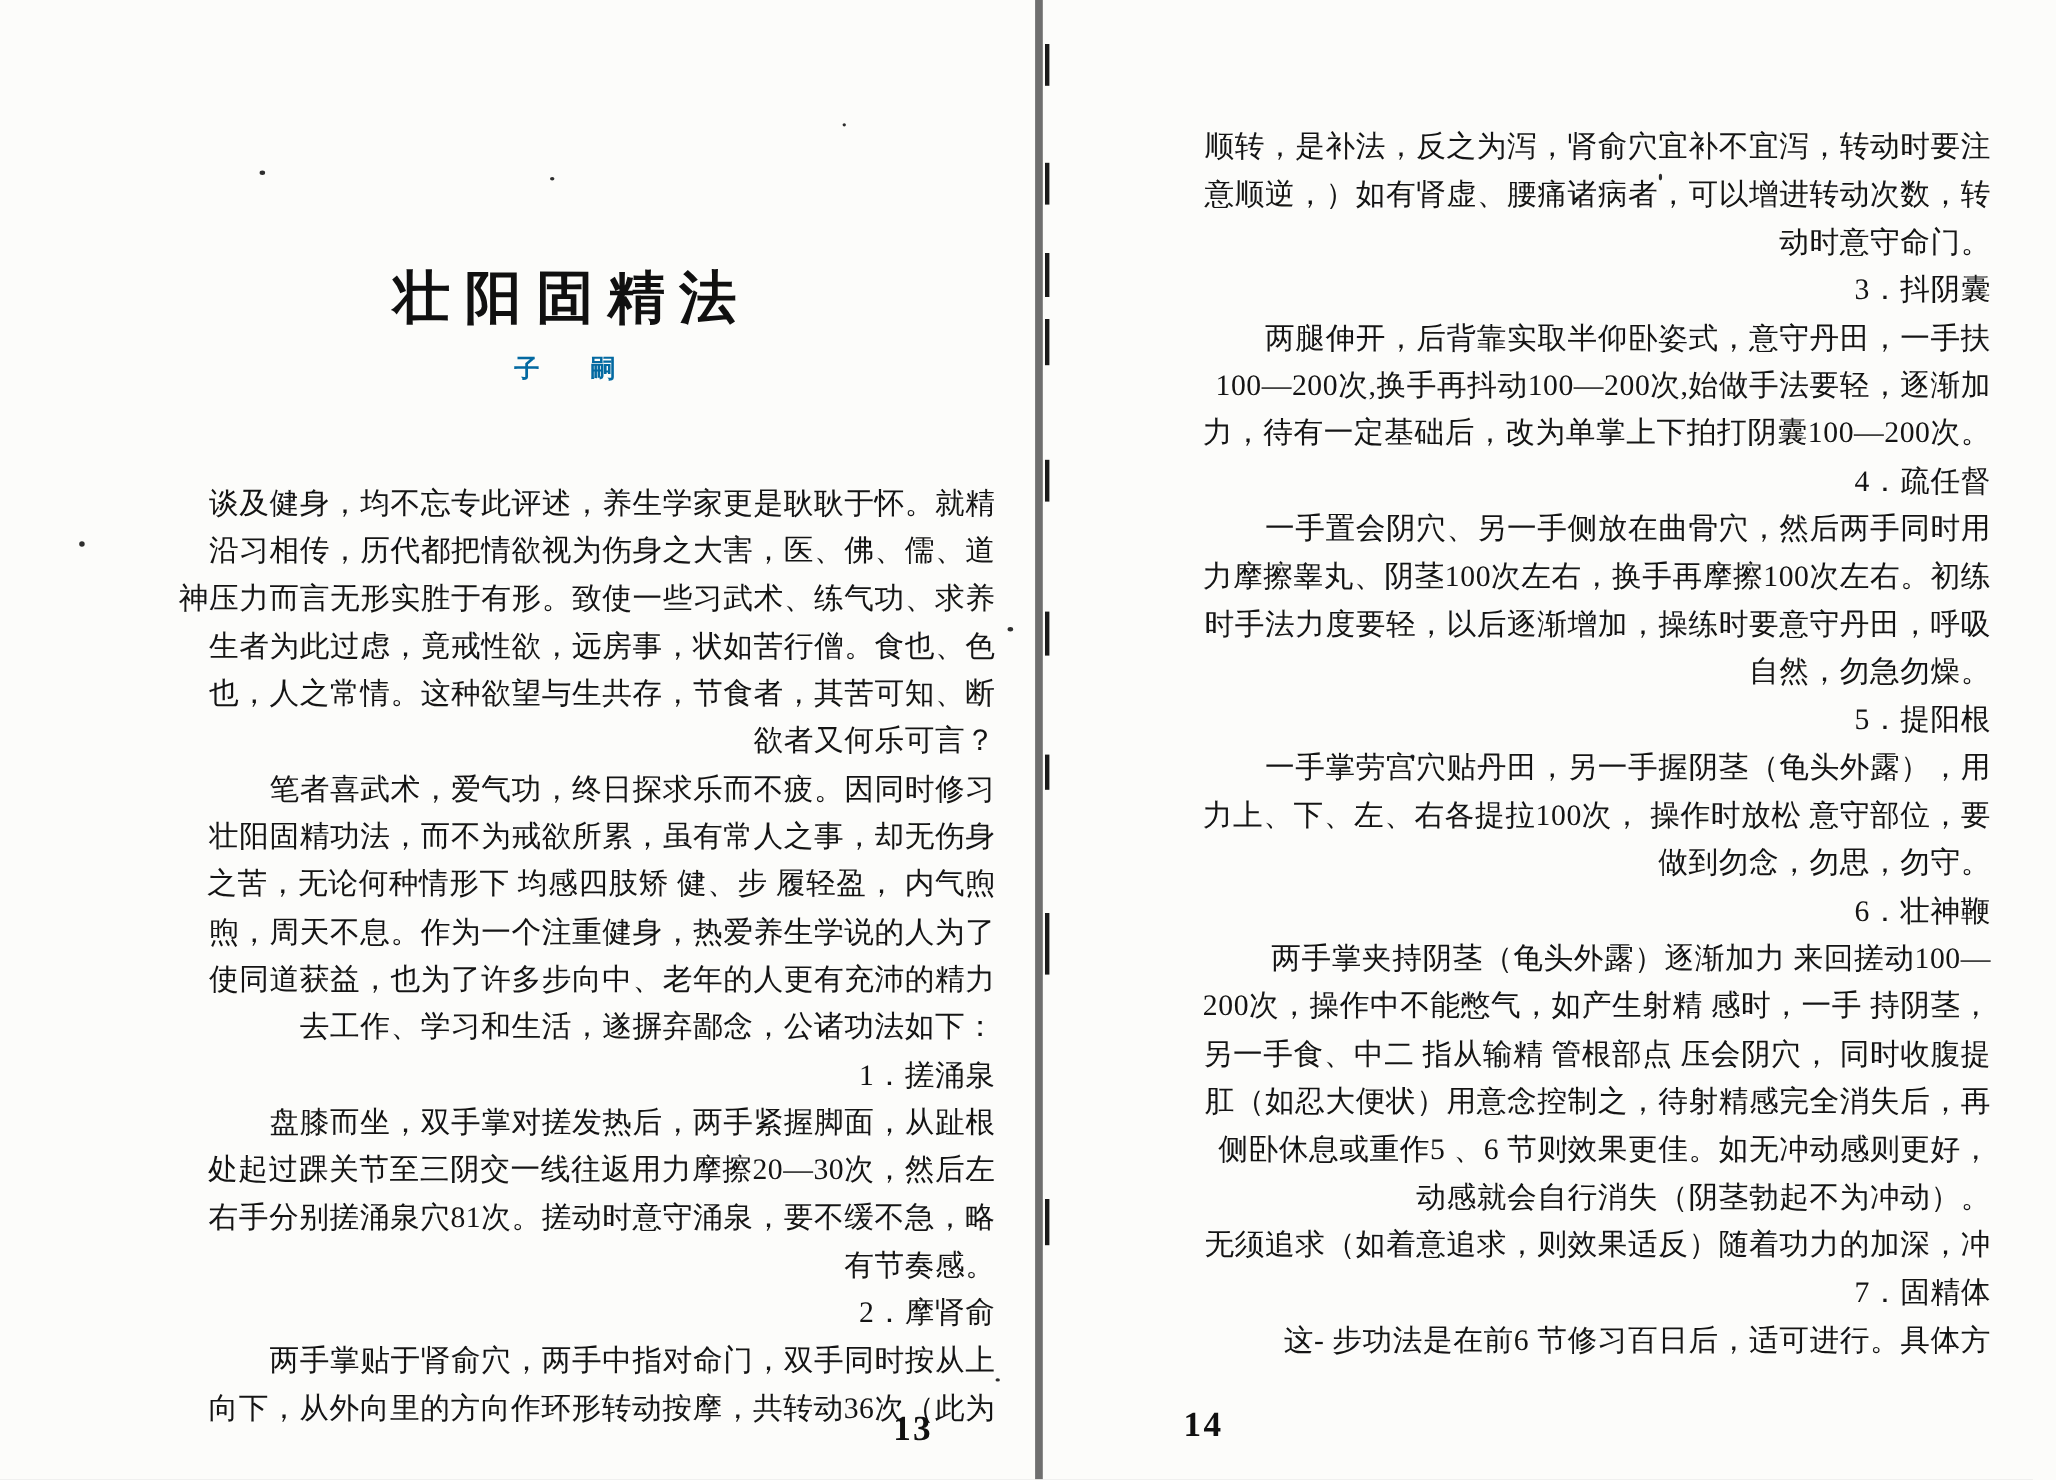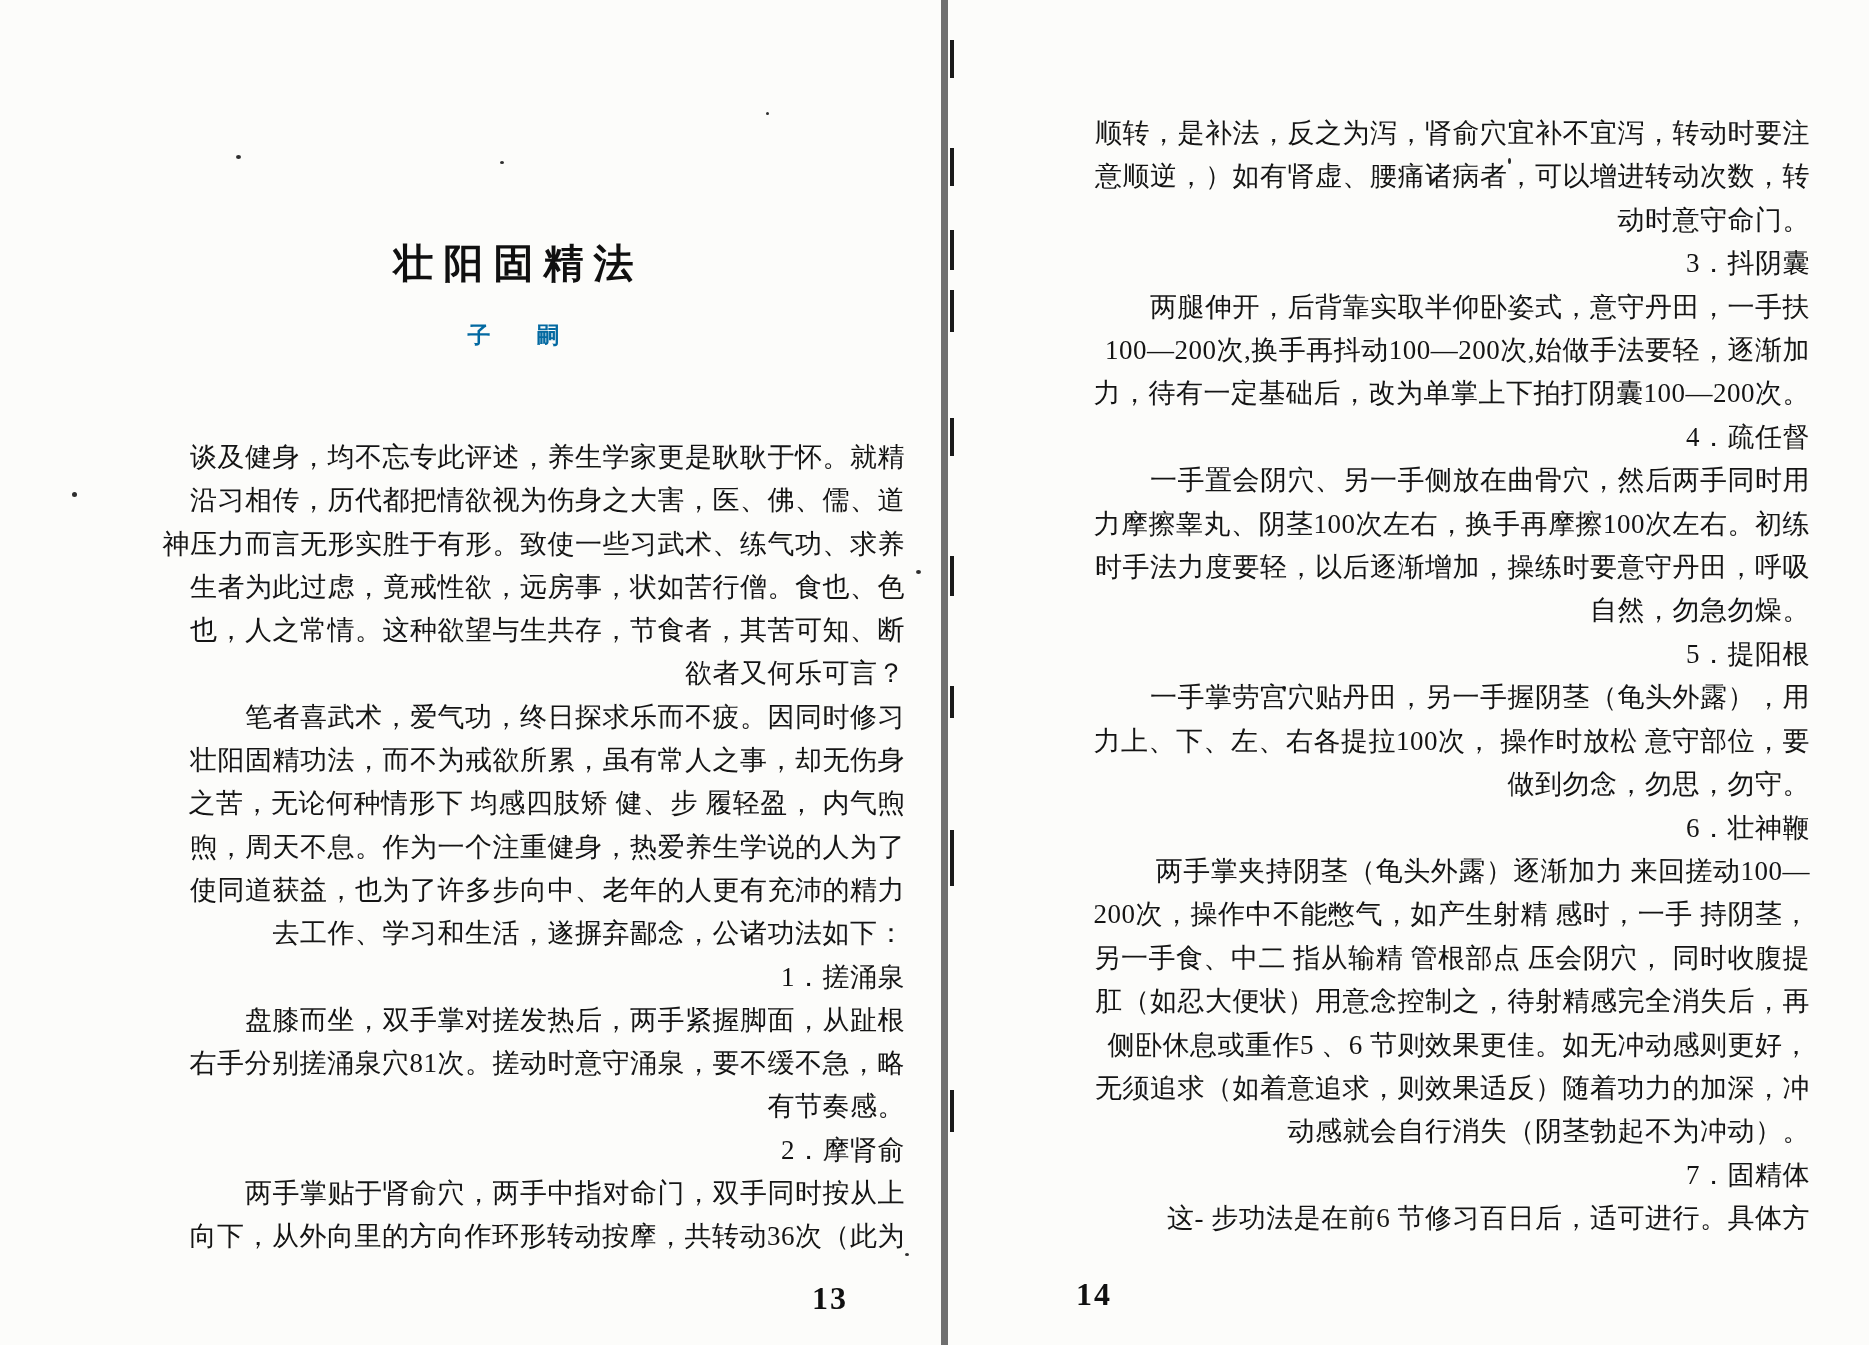--- a/index.html
+++ b/index.html
@@ -15,21 +15,21 @@
   .gutter{
     position:absolute;left:941px;top:0;width:7px;height:1345px;
     background:#6f6f6f;
   }
   .mark-dash{position:absolute;left:950px;width:4px;background:#191919;}
   .speck{position:absolute;background:#2e2e2e;border-radius:50%;}
 
   .article-title{
     position:absolute;left:135px;top:236px;width:757px;
     text-align:center;
-    font-size:40px;font-weight:bold;
+    font-size:52px;font-weight:bold;
     white-space:pre;
     color:#101010;
     font-family:Liberation Serif, serif;
   }
   .author{
     position:absolute;left:135px;top:320px;width:757px;
     text-align:center;
     font-size:23px;font-weight:bold;
     white-space:pre;
     color:#0369a1;
@@ -94,20 +94,21 @@
         <div class="text-line">也，人之常情。这种欲望与生共存，节食者，其苦可知、断</div>
         <div class="text-line">欲者又何乐可言？</div>
         <div class="text-line">　　笔者喜武术，爱气功，终日探求乐而不疲。因同时修习</div>
         <div class="text-line">壮阳固精功法，而不为戒欲所累，虽有常人之事，却无伤身</div>
         <div class="text-line">之苦，无论何种情形下 均感四肢矫 健、步 履轻盈， 内气煦</div>
         <div class="text-line">煦，周天不息。作为一个注重健身，热爱养生学说的人为了</div>
         <div class="text-line">使同道获益，也为了许多步向中、老年的人更有充沛的精力</div>
         <div class="text-line">去工作、学习和生活，遂摒弃鄙念，公诸功法如下：</div>
         <div class="text-line">　　1．搓涌泉</div>
         <div class="text-line">　　盘膝而坐，双手掌对搓发热后，两手紧握脚面，从趾根</div>
+        <div class="text-line">处起过踝关节至三阴交一线往返用力摩擦20—30次，然后左</div>
         <div class="text-line">右手分别搓涌泉穴81次。搓动时意守涌泉，要不缓不急，略</div>
         <div class="text-line">有节奏感。</div>
         <div class="text-line">　　2．摩肾俞</div>
         <div class="text-line">　　两手掌贴于肾俞穴，两手中指对命门，双手同时按从上</div>
         <div class="text-line">向下，从外向里的方向作环形转动按摩，共转动36次（此为</div>
       </div>
     <div class="pagenum pagenum-left">13</div>
   </div>
 
   <div>
@@ -127,21 +128,21 @@
         <div class="text-line">　　5．提阳根</div>
         <div class="text-line">　　一手掌劳宫穴贴丹田，另一手握阴茎（龟头外露），用</div>
         <div class="text-line">力上、下、左、右各提拉100次， 操作时放松 意守部位，要</div>
         <div class="text-line">做到勿念，勿思，勿守。</div>
         <div class="text-line">　　6．壮神鞭</div>
         <div class="text-line">　　两手掌夹持阴茎（龟头外露）逐渐加力 来回搓动100—</div>
         <div class="text-line">200次，操作中不能憋气，如产生射精 感时，一手 持阴茎，</div>
         <div class="text-line">另一手食、中二 指从输精 管根部点 压会阴穴， 同时收腹提</div>
         <div class="text-line">肛（如忍大便状）用意念控制之，待射精感完全消失后，再</div>
         <div class="text-line">侧卧休息或重作5 、6 节则效果更佳。如无冲动感则更好，</div>
+        <div class="text-line">动感就会自行消失（阴茎勃起不为冲动）。</div>
         <div class="text-line">无须追求（如着意追求，则效果适反）随着功力的加深，冲</div>
-        <div class="text-line">动感就会自行消失（阴茎勃起不为冲动）。</div>
         <div class="text-line">　　7．固精体</div>
         <div class="text-line">　　这- 步功法是在前6 节修习百日后，适可进行。具体方</div>
       </div>
     <div class="pagenum pagenum-right">14</div>
   </div>
 
 </div>
 
 </body></html>

